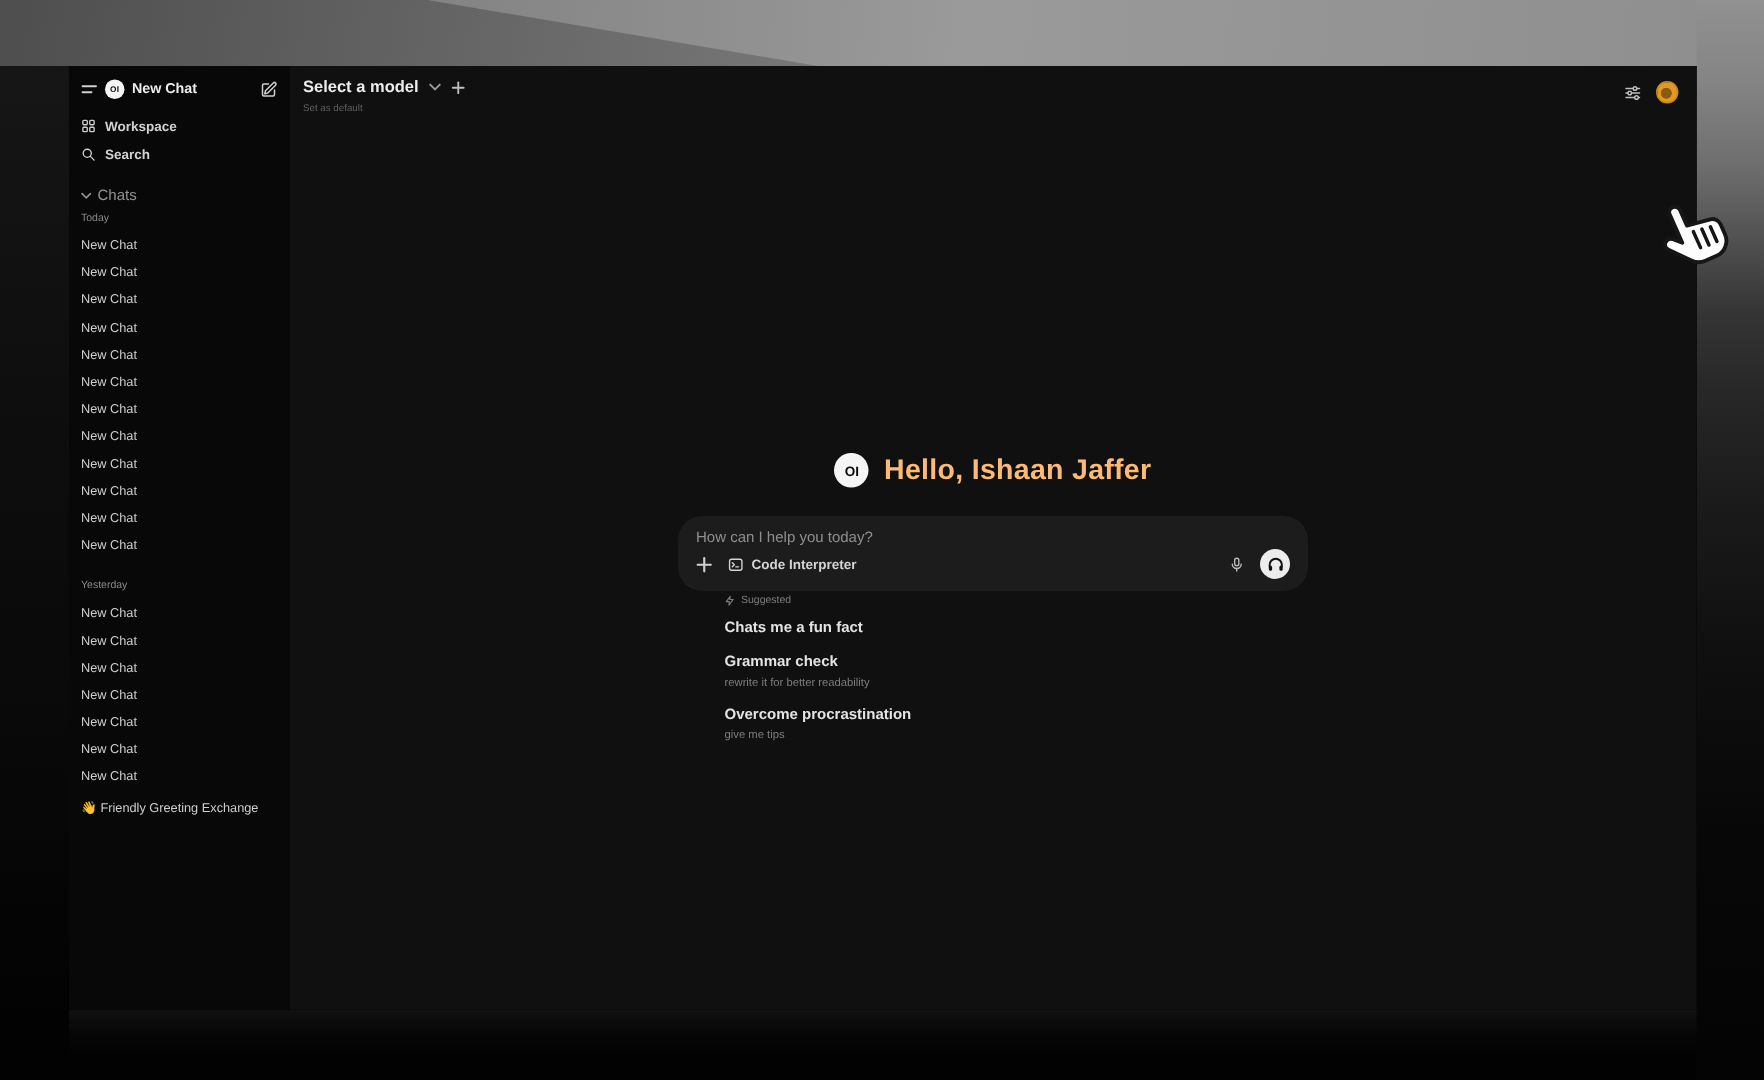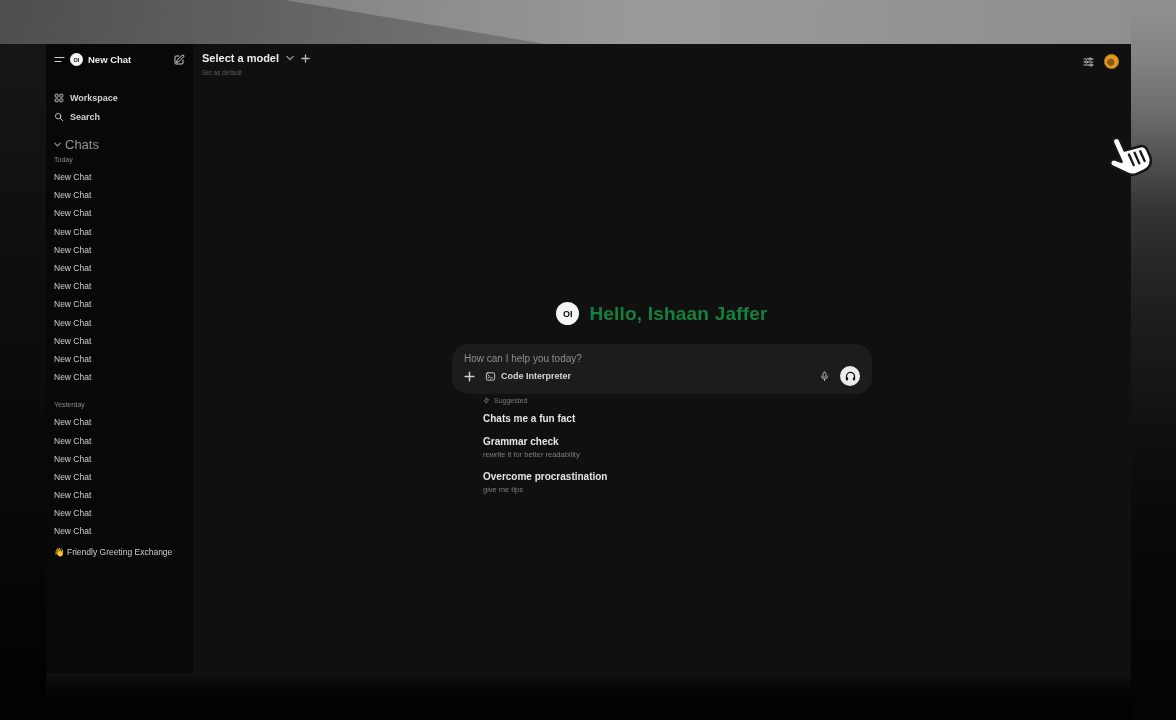--- a/index.html
+++ b/index.html
@@ -29,25 +29,25 @@
   
   .sidebar { width:147px; flex:none; background:#080808; color:#d6d6d6;
     padding:7px 8px 0 8px; overflow:hidden; }
   .s-header { display:flex; align-items:center; gap:5px; height:17px; }
   .icon { display:inline-flex; align-items:center; justify-content:center; flex:none; }
   .icon svg { display:block; }
   .logo-circle { width:13px; height:13px; border-radius:50%; background:#f5f5f5;
     color:#0a0a0a; font-size:5.5px; font-weight:700; display:flex;
     align-items:center; justify-content:center; letter-spacing:.2px; }
   .s-title { font-size:9.5px; font-weight:700; color:#ededed; flex:1; }
-  .s-nav { margin-top:20px; }
+  .s-nav { margin-top:6px; }
   .s-nav-row { display:flex; align-items:center; gap:6px; height:19px; font-size:9px;
     color:#d2d2d2; font-weight:600; }
   .s-chats-hd { margin-top:13px; display:flex; align-items:center; gap:4px;
-    font-size:13px; color:#939393; height:11px; }
+    font-size:10px; color:#939393; height:11px; }
   .s-group-label { font-size:7px; color:#8a8a8a; margin:6px 0 3px 0; height:9px; }
   .s-group-label.second { margin-top:15px; }
   .chat-item { height:18.2px; display:flex; align-items:center; font-size:8.5px;
     color:#cfcfcf; white-space:nowrap; }
   .named-chat { margin-top:2px; }
 
   
   .main { flex:1; background:#101010; position:relative; min-width:0; }
   .m-header { position:absolute; left:9px; top:8px; }
   .model-row { display:flex; align-items:center; gap:7px; }
@@ -58,21 +58,21 @@
   .avatar { width:15px; height:15px; border-radius:50%;
     background:radial-gradient(circle at 45% 55%, #8a5a12 0 34%, #e09a21 38%);
     border:0.5px solid #c78a1d; }
 
   .center-col { position:absolute; left:0; top:0; width:100%; }
   .greeting-row { position:absolute; top:258px; left:0; width:100%; display:flex;
     align-items:center; justify-content:center; gap:10px; }
   .greet-logo { width:23px; height:23px; border-radius:50%; background:#f5f5f5;
     color:#0a0a0a; font-size:9px; font-weight:700; display:flex; align-items:center;
     justify-content:center; }
-  .greet-text { font-size:19px; font-weight:600; color:#15803d; letter-spacing:.2px; }
+  .greet-text { font-size:19px; font-weight:600; color:#fdba74; letter-spacing:.2px; }
 
   .prompt-box { position:absolute; left:259px; top:300px; width:420px; height:50px;
     background:#1c1c1c; border-radius:16px; padding:9px 12px 8px 12px;
     display:flex; flex-direction:column; justify-content:space-between; }
   .prompt-placeholder { font-size:10px; color:#8f8f8f; }
   .prompt-toolbar { display:flex; align-items:center; gap:10px; }
   .chip { display:flex; align-items:center; gap:5px; font-size:9px; font-weight:600;
     color:#d5d5d5; }
   .toolbar-spacer { flex:1; }
   .headset-btn { width:20px; height:20px; border-radius:50%; background:#ececec;

